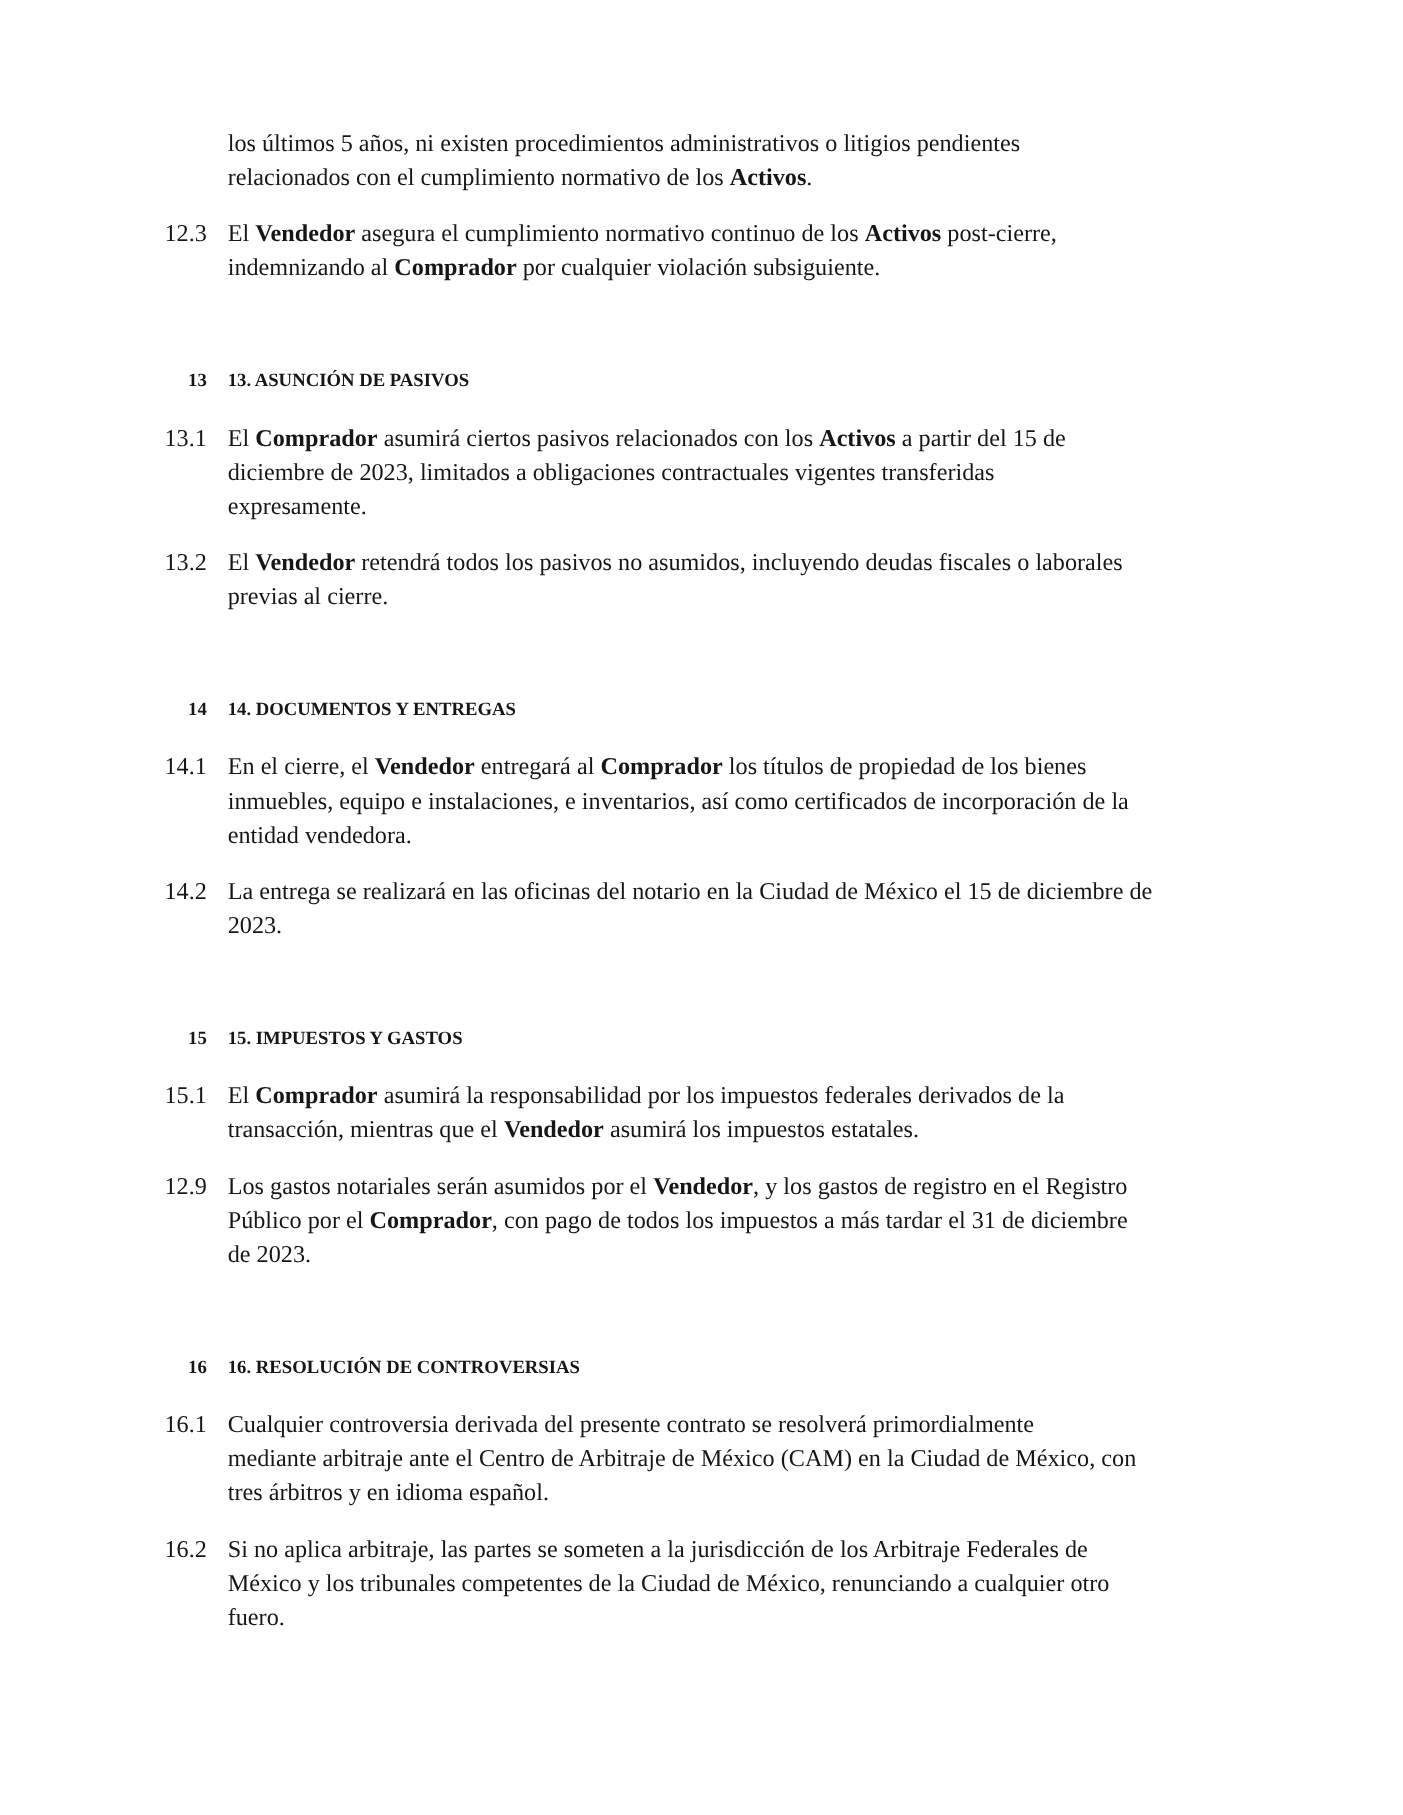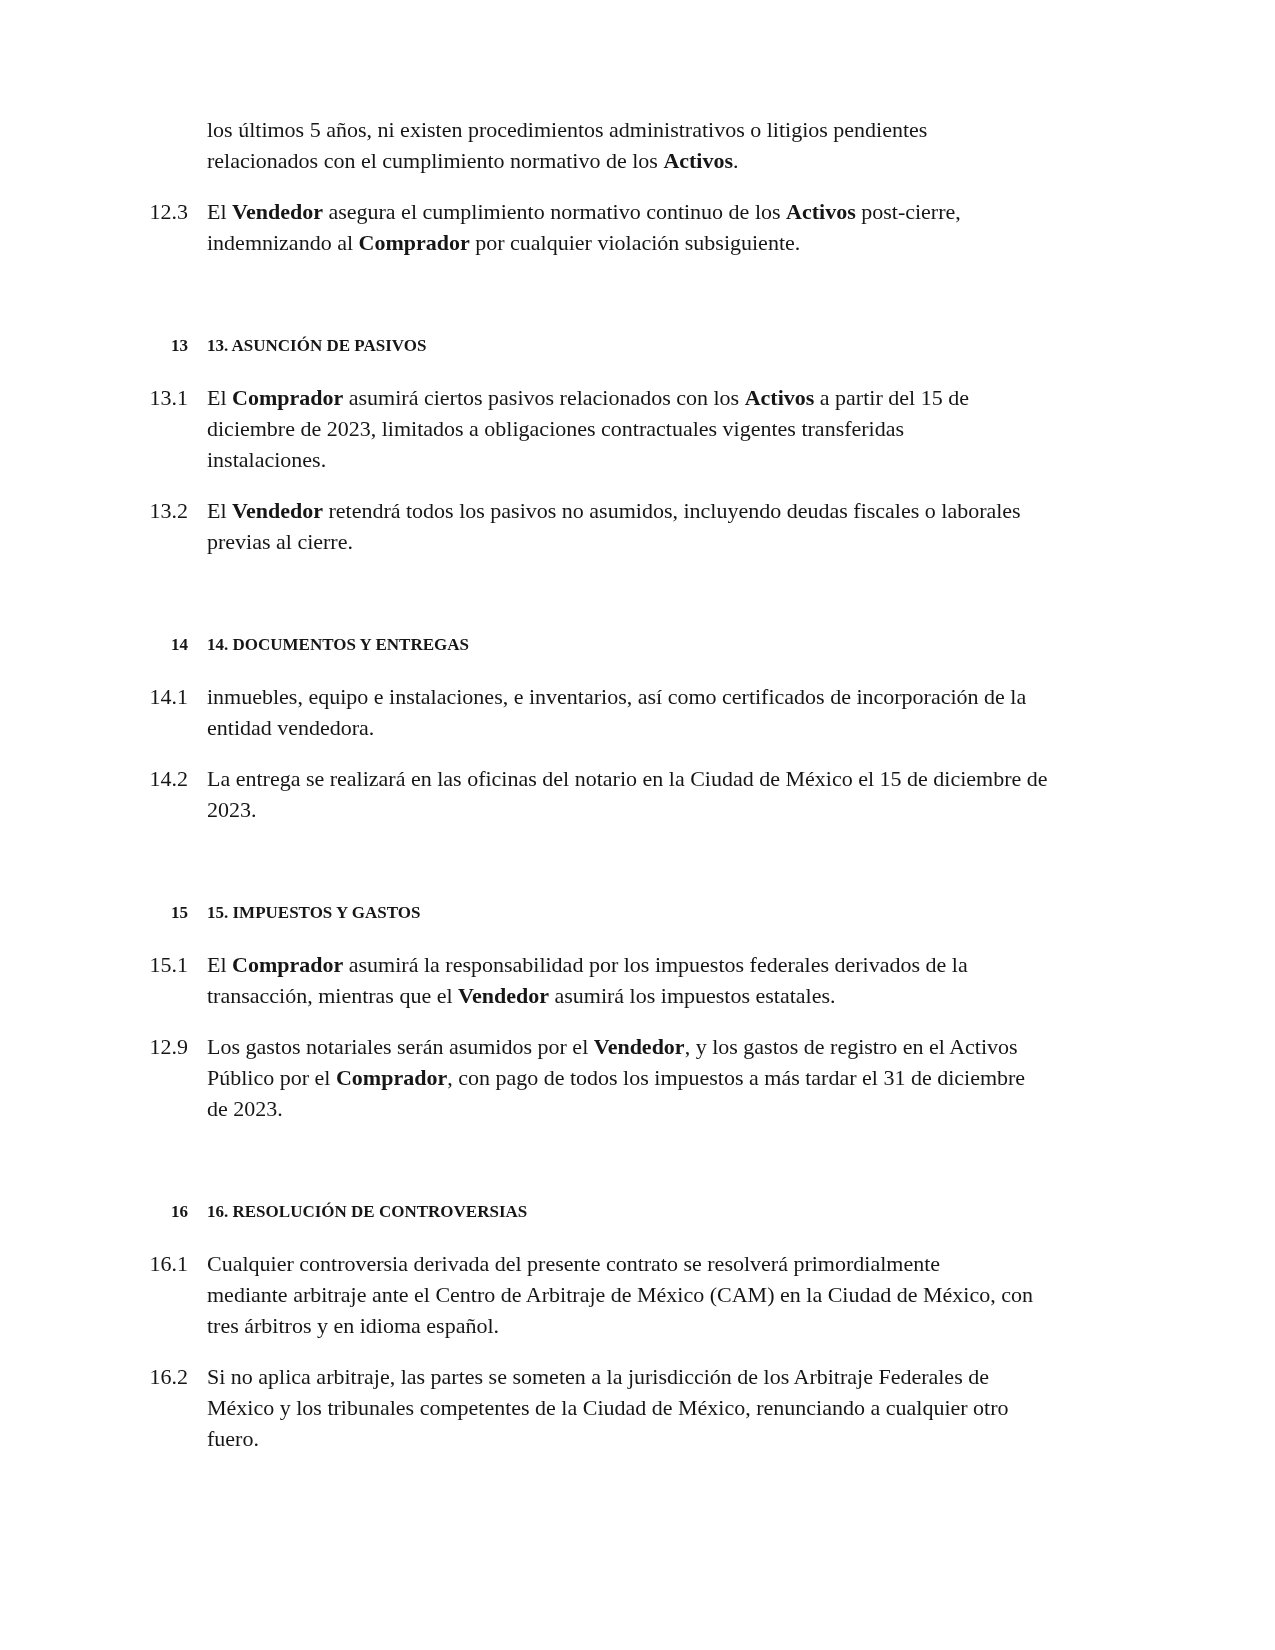--- a/index.html
+++ b/index.html
@@ -71,39 +71,40 @@
         <div class="num">13</div>
         <div class="text">
           <div class="line"><span>13. ASUNCIÓN DE PASIVOS</span></div>
         </div>
       </div>
       <div class="block">
         <div class="num">13.1</div>
         <div class="text">
           <div class="line"><span>El </span><span class="b">Comprador</span><span> asumirá ciertos pasivos relacionados con los </span><span class="b">Activos</span><span> a partir del 15 de</span></div>
           <div class="line"><span>diciembre de 2023, limitados a obligaciones contractuales vigentes transferidas</span></div>
-          <div class="line"><span>instalaciones.</span></div>
+          <div class="line"><span>expresamente.</span></div>
         </div>
       </div>
       <div class="block">
         <div class="num">13.2</div>
         <div class="text">
           <div class="line"><span>El </span><span class="b">Vendedor</span><span> retendrá todos los pasivos no asumidos, incluyendo deudas fiscales o laborales</span></div>
           <div class="line"><span>previas al cierre.</span></div>
         </div>
       </div>
       <div class="block heading">
         <div class="num">14</div>
         <div class="text">
           <div class="line"><span>14. DOCUMENTOS Y ENTREGAS</span></div>
         </div>
       </div>
       <div class="block">
         <div class="num">14.1</div>
         <div class="text">
+          <div class="line"><span>En el cierre, el </span><span class="b">Vendedor</span><span> entregará al </span><span class="b">Comprador</span><span> los títulos de propiedad de los bienes</span></div>
           <div class="line"><span>inmuebles, equipo e instalaciones, e inventarios, así como certificados de incorporación de la</span></div>
           <div class="line"><span>entidad vendedora.</span></div>
         </div>
       </div>
       <div class="block">
         <div class="num">14.2</div>
         <div class="text">
           <div class="line"><span>La entrega se realizará en las oficinas del notario en la Ciudad de México el 15 de diciembre de</span></div>
           <div class="line"><span>2023.</span></div>
         </div>
@@ -117,21 +118,21 @@
       <div class="block">
         <div class="num">15.1</div>
         <div class="text">
           <div class="line"><span>El </span><span class="b">Comprador</span><span> asumirá la responsabilidad por los impuestos federales derivados de la</span></div>
           <div class="line"><span>transacción, mientras que el </span><span class="b">Vendedor</span><span> asumirá los impuestos estatales.</span></div>
         </div>
       </div>
       <div class="block">
         <div class="num">12.9</div>
         <div class="text">
-          <div class="line"><span>Los gastos notariales serán asumidos por el </span><span class="b">Vendedor</span><span>, y los gastos de registro en el Activos</span></div>
+          <div class="line"><span>Los gastos notariales serán asumidos por el </span><span class="b">Vendedor</span><span>, y los gastos de registro en el Registro</span></div>
           <div class="line"><span>Público por el </span><span class="b">Comprador</span><span>, con pago de todos los impuestos a más tardar el 31 de diciembre</span></div>
           <div class="line"><span>de 2023.</span></div>
         </div>
       </div>
       <div class="block heading">
         <div class="num">16</div>
         <div class="text">
           <div class="line"><span>16. RESOLUCIÓN DE CONTROVERSIAS</span></div>
         </div>
       </div>

